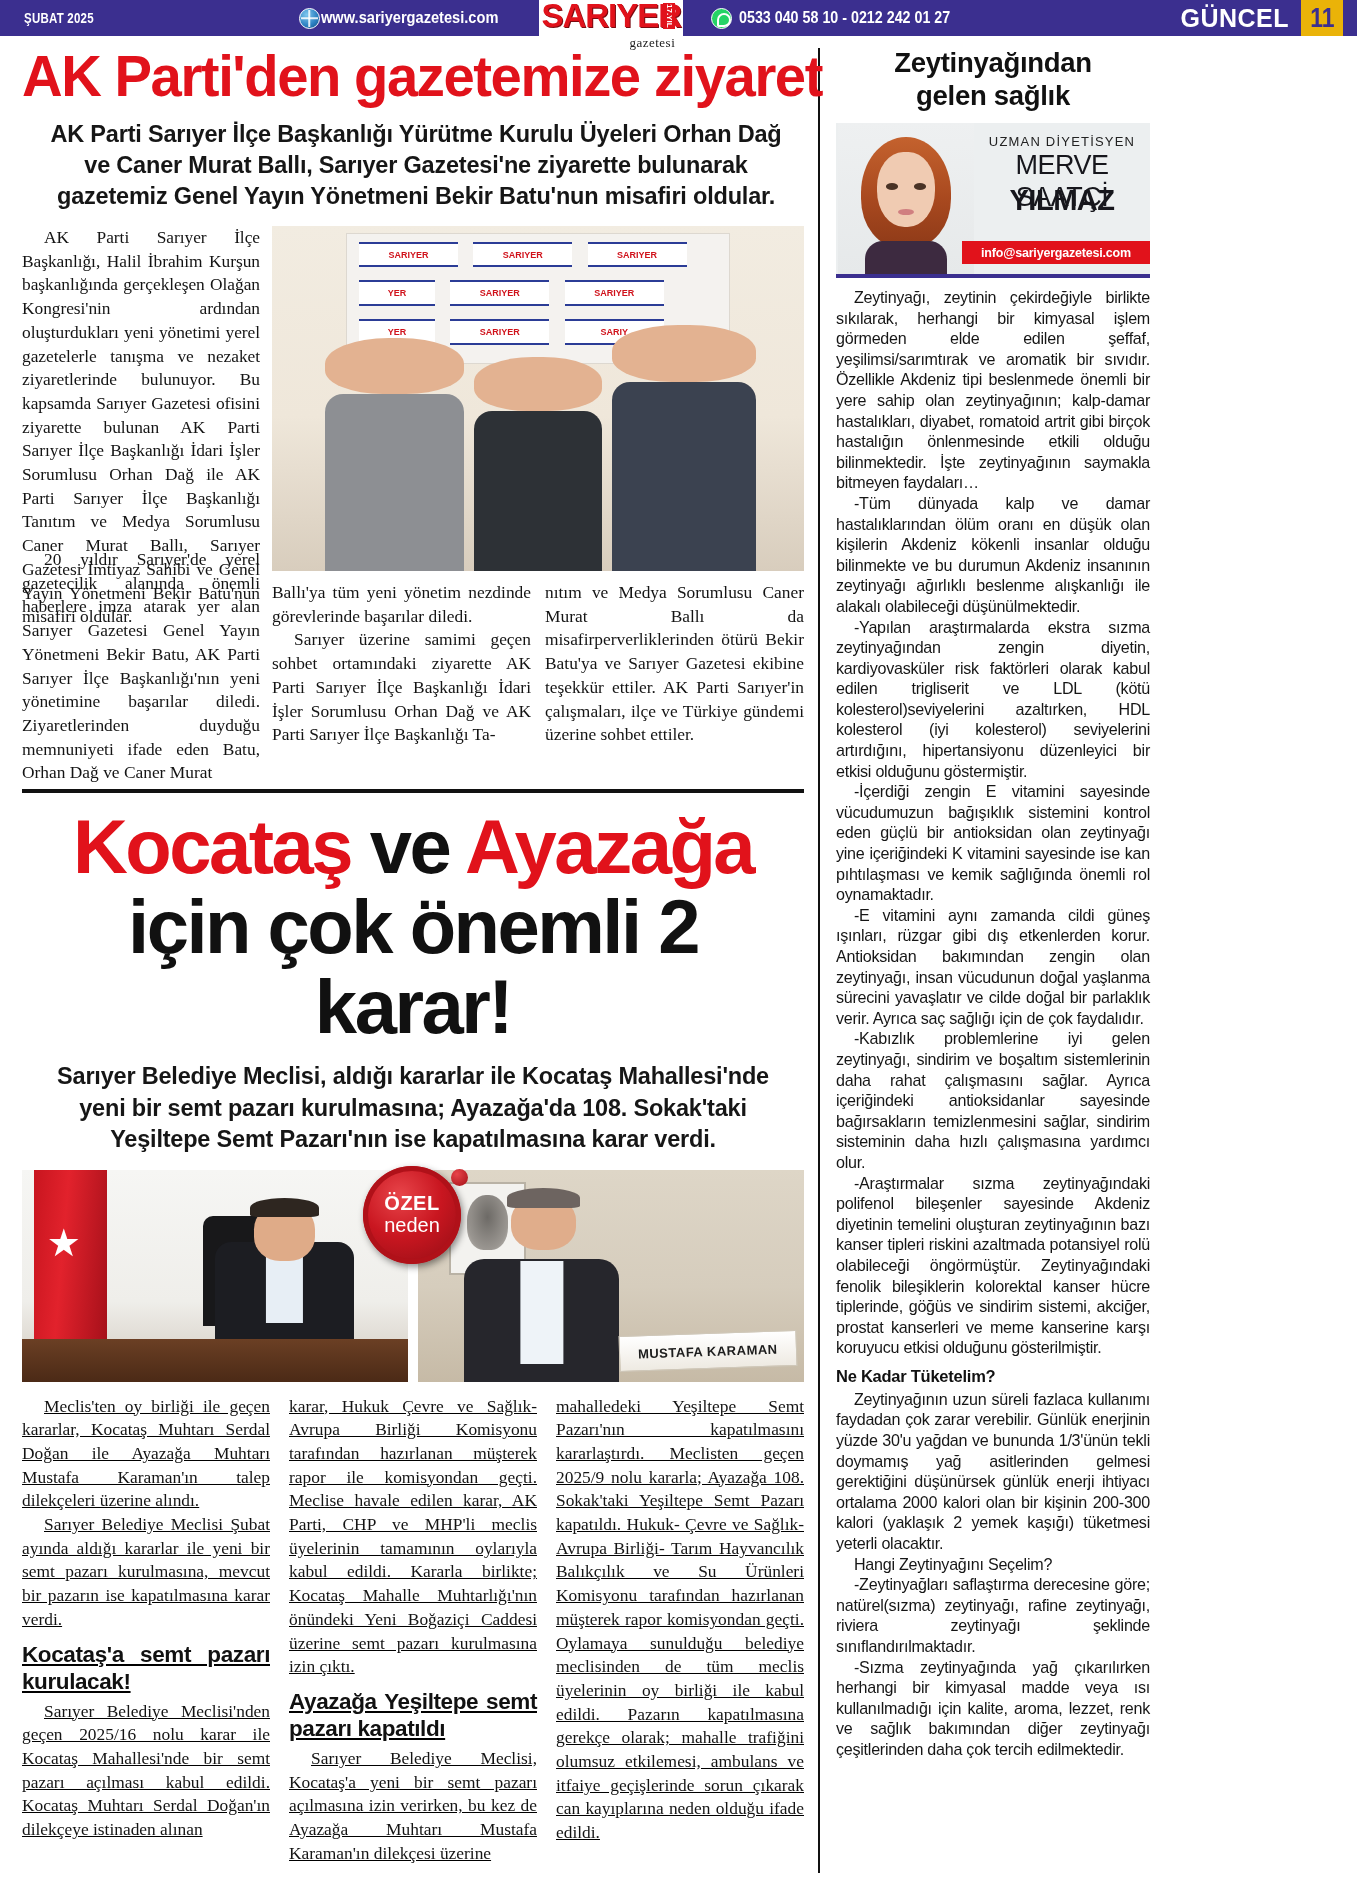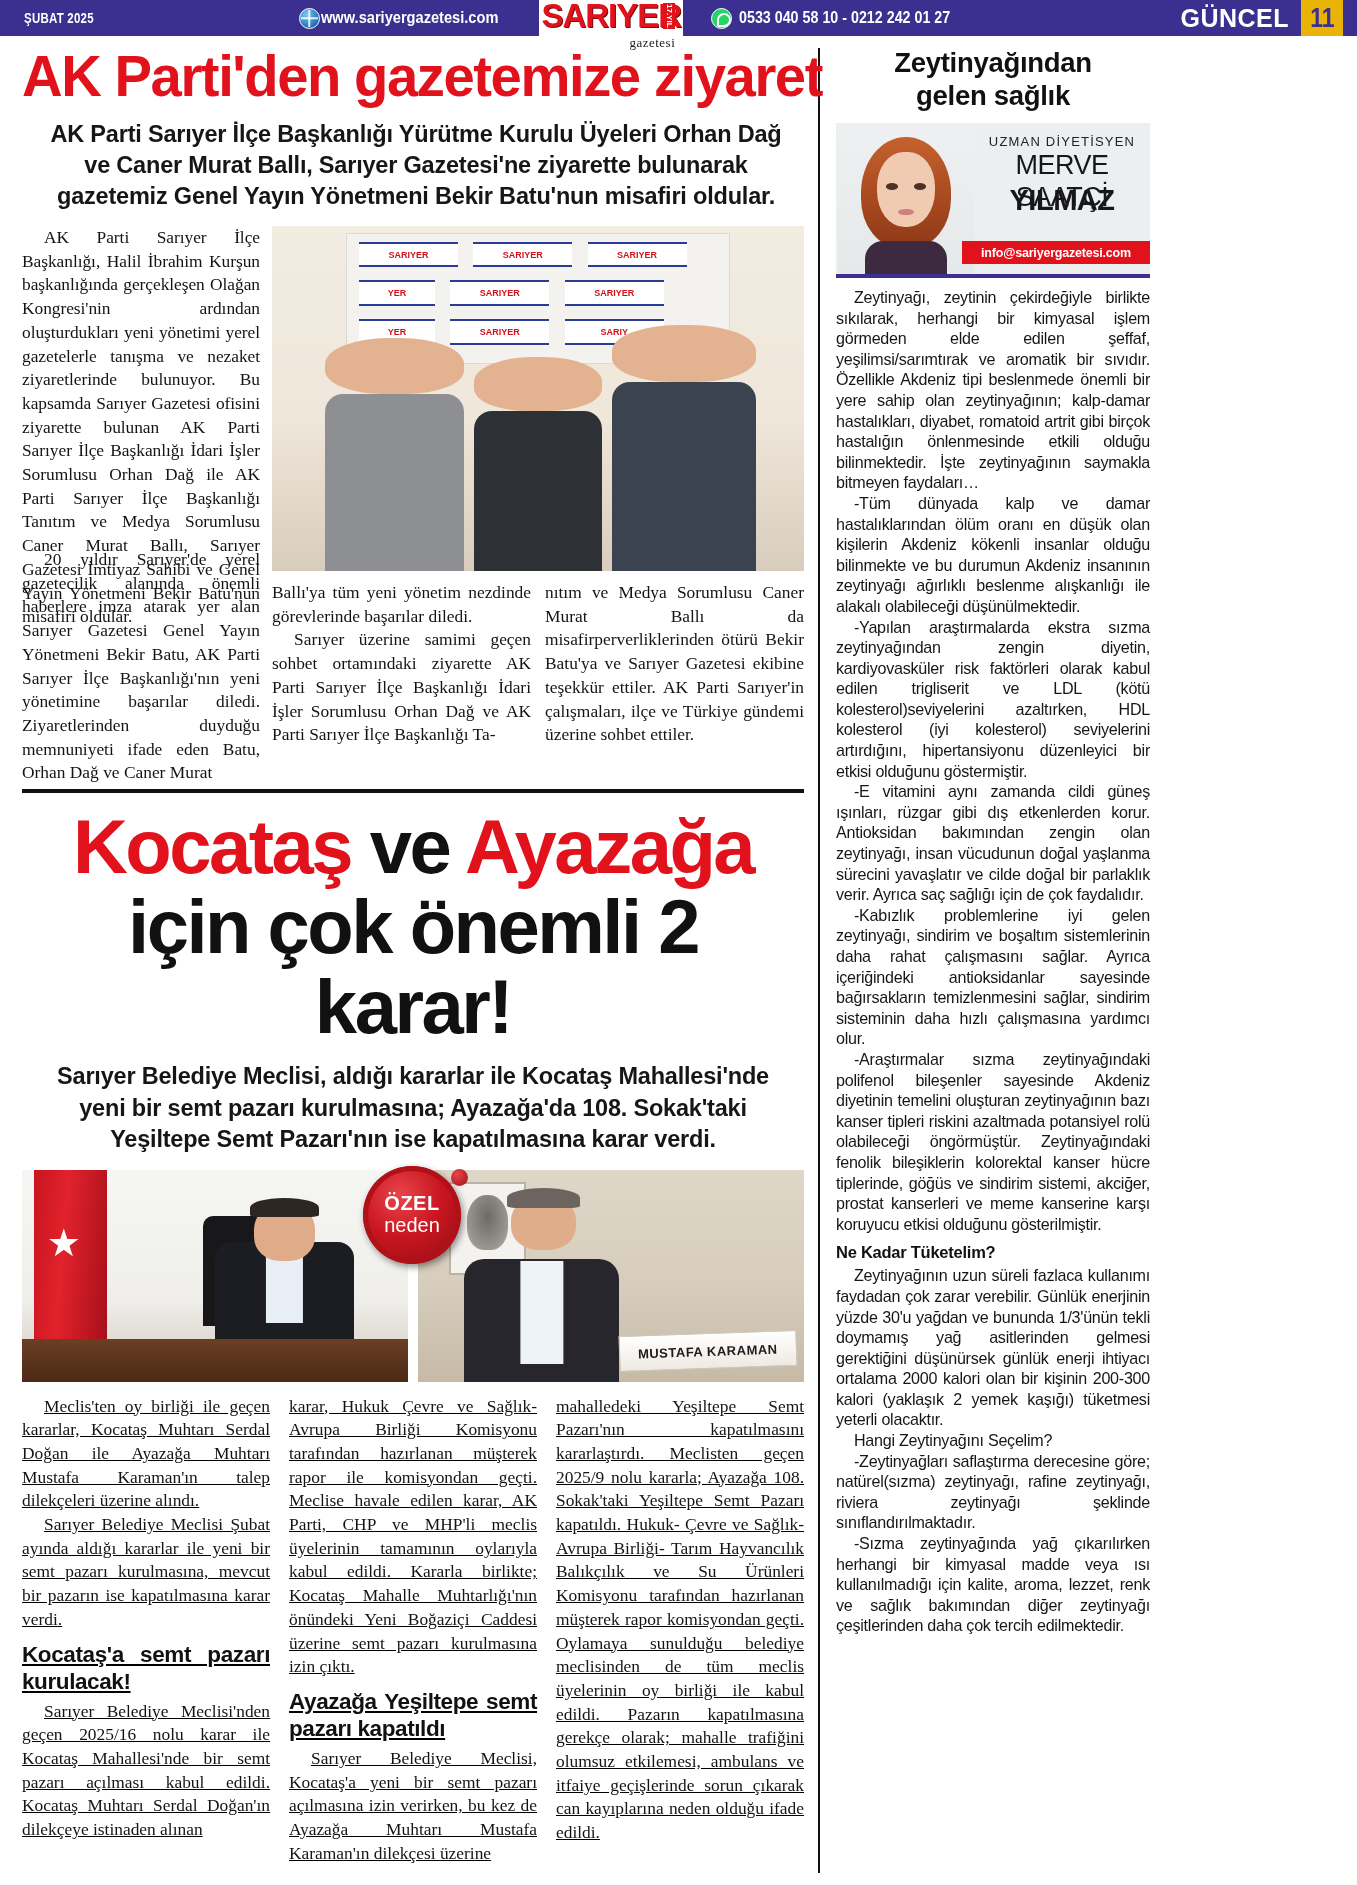--- a/index.html
+++ b/index.html
@@ -536,20 +536,21 @@
       <div class="card-name2">YILMAZ</div>
       <div class="card-mail">
         <span>info@sariyergazetesi.com</span>
       </div>
     </div>
 
     <div class="r-body">
       <p>Zeytinyağı, zeytinin çekirdeğiyle birlikte sıkılarak, herhangi bir kimyasal işlem görmeden elde edilen şeffaf, yeşilimsi/sarımtırak ve aromatik bir sıvıdır. Özellikle Akdeniz tipi beslenmede önemli bir yere sahip olan zeytinyağının; kalp-damar hastalıkları, diyabet, romatoid artrit gibi birçok hastalığın önlenmesinde etkili olduğu bilinmektedir. İşte zeytinyağının saymakla bitmeyen faydaları…</p>
       <p>-Tüm dünyada kalp ve damar hastalıklarından ölüm oranı en düşük olan kişilerin Akdeniz kökenli insanlar olduğu bilinmekte ve bu durumun Akdeniz insanının zeytinyağı ağırlıklı beslenme alışkanlığı ile alakalı olabileceği düşünülmektedir.</p>
       <p>-Yapılan araştırmalarda ekstra sızma zeytinyağından zengin diyetin, kardiyovasküler risk faktörleri olarak kabul edilen trigliserit ve LDL (kötü kolesterol)seviyelerini azaltırken, HDL kolesterol (iyi kolesterol) seviyelerini artırdığını, hipertansiyonu düzenleyici bir etkisi olduğunu göstermiştir.</p>
+      <p>-İçerdiği zengin E vitamini sayesinde vücudumuzun bağışıklık sistemini kontrol eden güçlü bir antioksidan olan zeytinyağı yine içeriğindeki K vitamini sayesinde ise kan pıhtılaşması ve kemik sağlığında önemli rol oynamaktadır.</p>
       <p>-E vitamini aynı zamanda cildi güneş ışınları, rüzgar gibi dış etkenlerden korur. Antioksidan bakımından zengin olan zeytinyağı, insan vücudunun doğal yaşlanma sürecini yavaşlatır ve cilde doğal bir parlaklık verir. Ayrıca saç sağlığı için de çok faydalıdır.</p>
       <p>-Kabızlık problemlerine iyi gelen zeytinyağı, sindirim ve boşaltım sistemlerinin daha rahat çalışmasını sağlar. Ayrıca içeriğindeki antioksidanlar sayesinde bağırsakların temizlenmesini sağlar, sindirim sisteminin daha hızlı çalışmasına yardımcı olur.</p>
       <p>-Araştırmalar sızma zeytinyağındaki polifenol bileşenler sayesinde Akdeniz diyetinin temelini oluşturan zeytinyağının bazı kanser tipleri riskini azaltmada potansiyel rolü olabileceği öngörmüştür. Zeytinyağındaki fenolik bileşiklerin kolorektal kanser hücre tiplerinde, göğüs ve sindirim sistemi, akciğer, prostat kanserleri ve meme kanserine karşı koruyucu etkisi olduğunu gösterilmiştir.</p>
       <div class="r-sub">Ne Kadar Tüketelim?</div>
       <p>Zeytinyağının uzun süreli fazlaca kullanımı faydadan çok zarar verebilir. Günlük enerjinin yüzde 30'u yağdan ve bununda 1/3'ünün tekli doymamış yağ asitlerinden gelmesi gerektiğini düşünürsek günlük enerji ihtiyacı ortalama 2000 kalori olan bir kişinin 200-300 kalori (yaklaşık 2 yemek kaşığı) tüketmesi yeterli olacaktır.</p>
       <p>Hangi Zeytinyağını Seçelim?</p>
       <p>-Zeytinyağları saflaştırma derecesine göre; natürel(sızma) zeytinyağı, rafine zeytinyağı, riviera zeytinyağı şeklinde sınıflandırılmaktadır.</p>
       <p>-Sızma zeytinyağında yağ çıkarılırken herhangi bir kimyasal madde veya ısı kullanılmadığı için kalite, aroma, lezzet, renk ve sağlık bakımından diğer zeytinyağı çeşitlerinden daha çok tercih edilmektedir.</p>
     </div>
 

